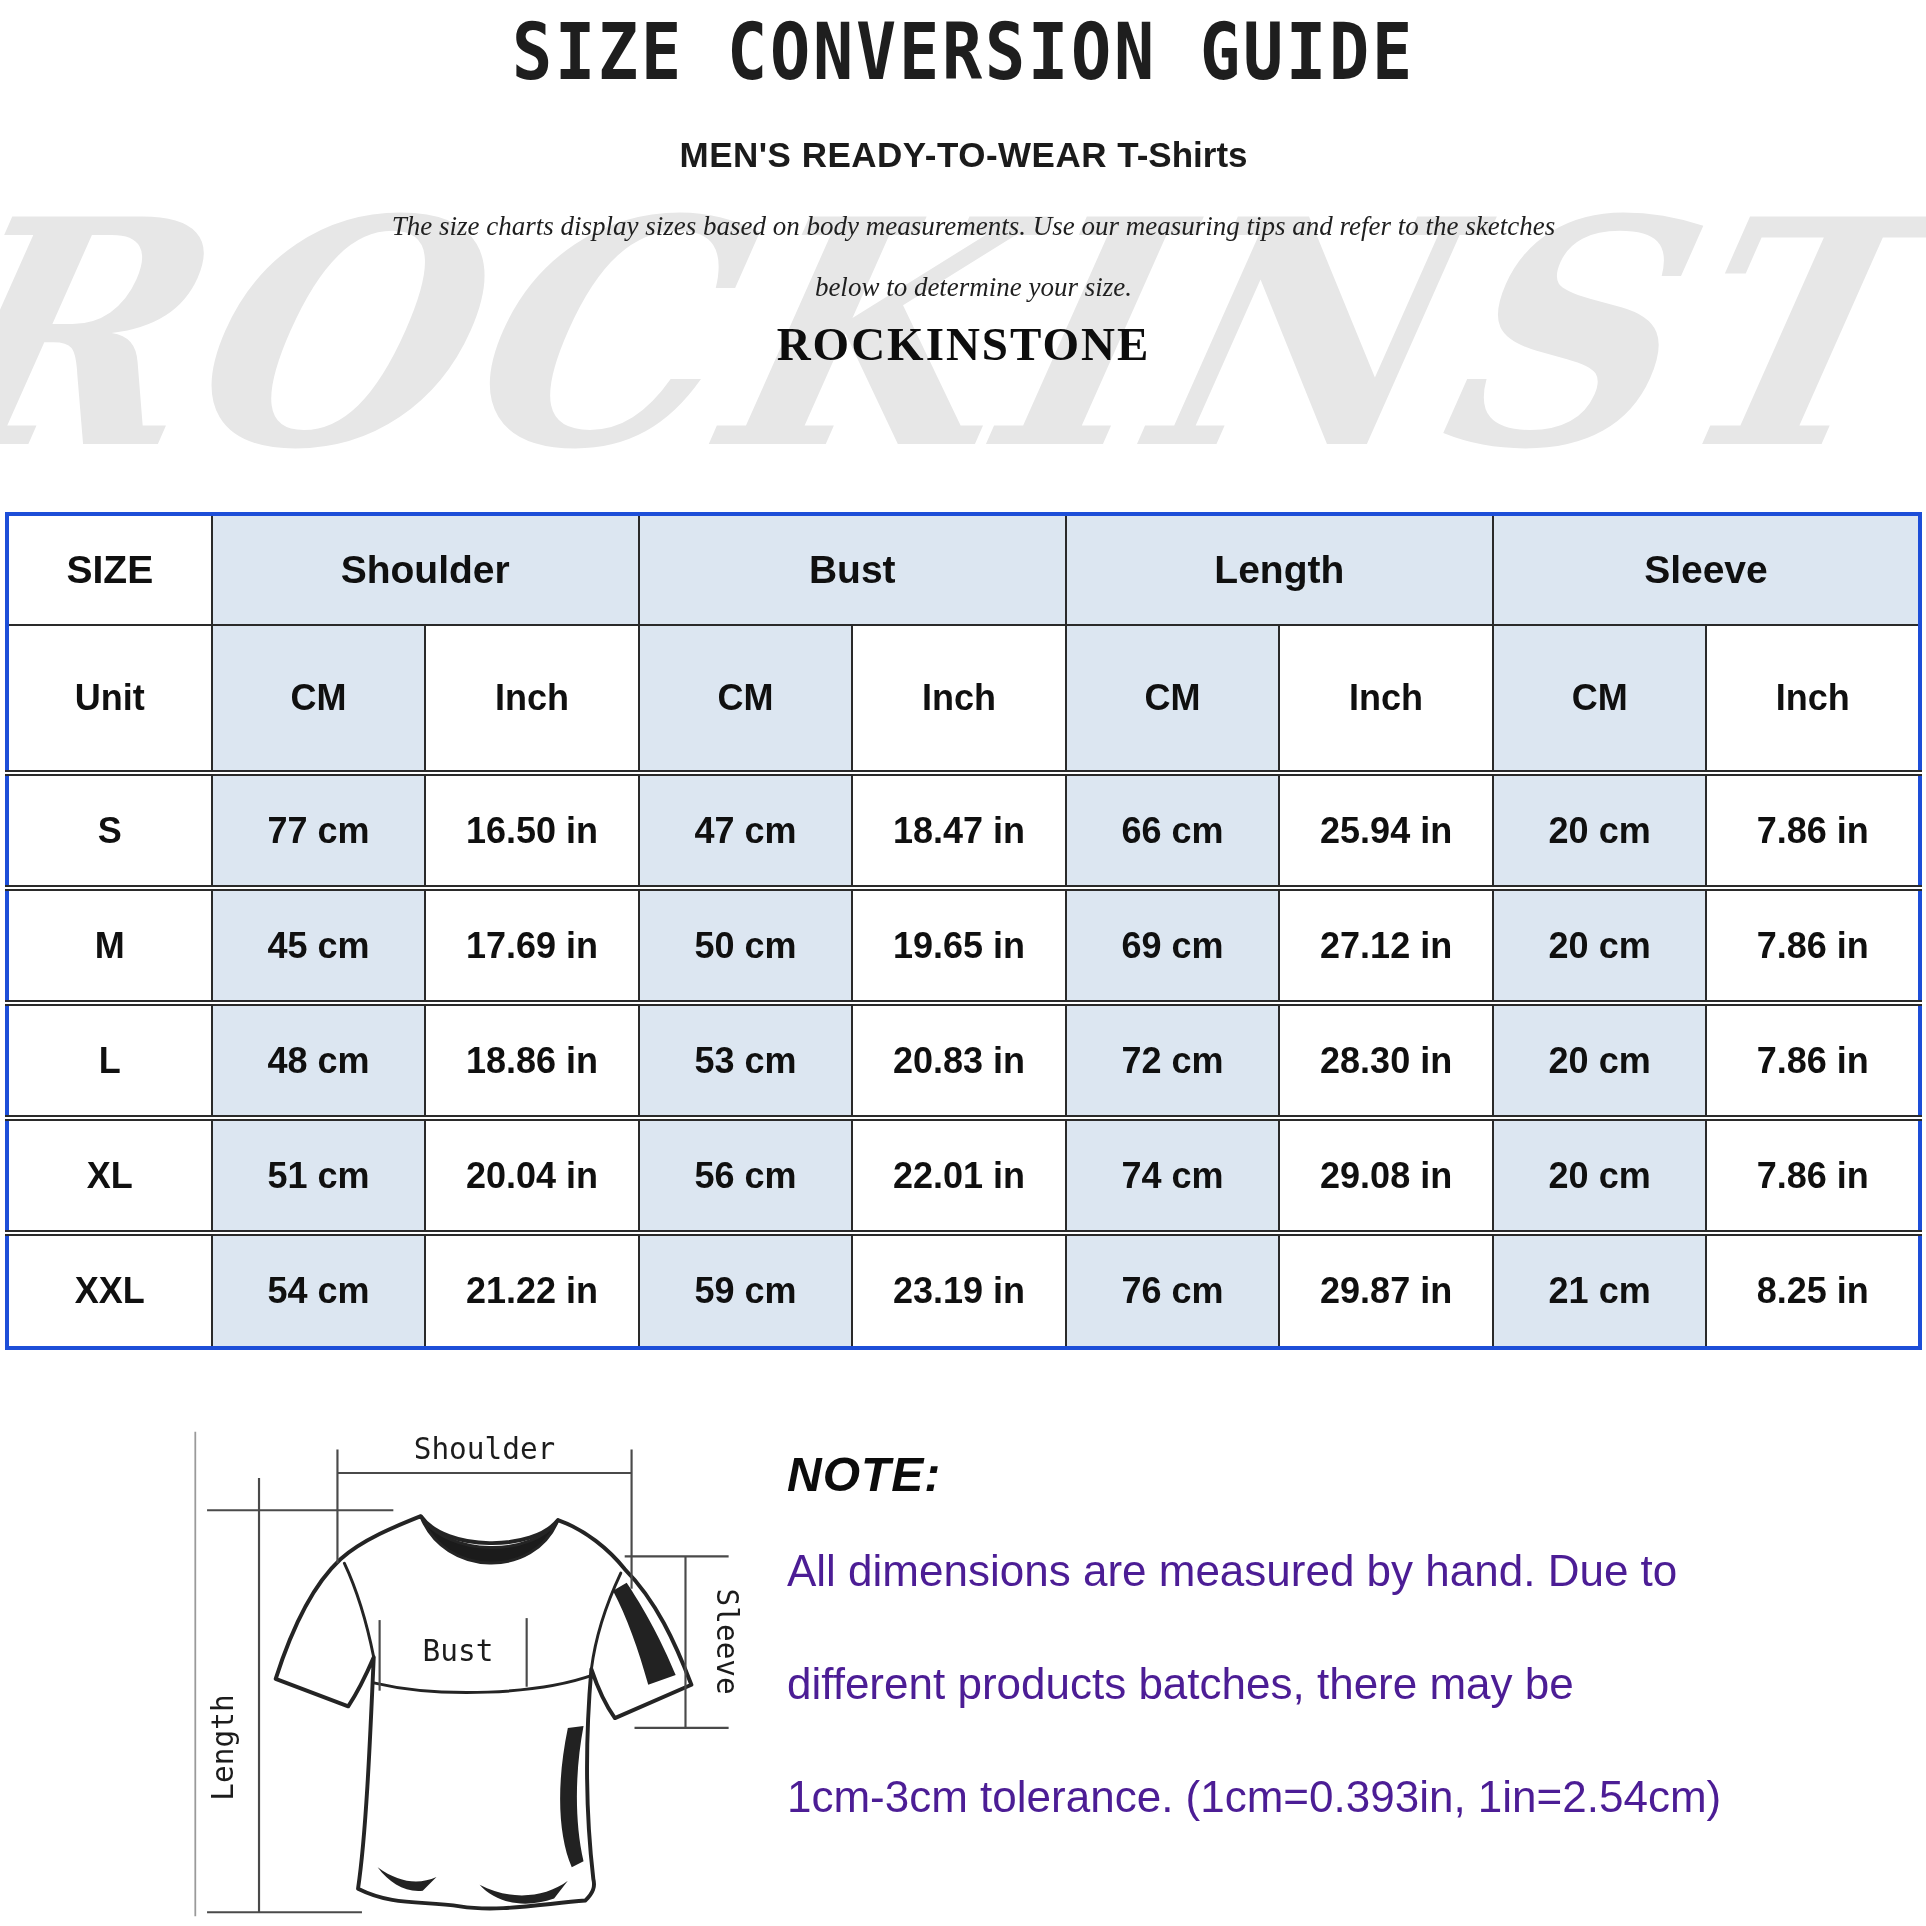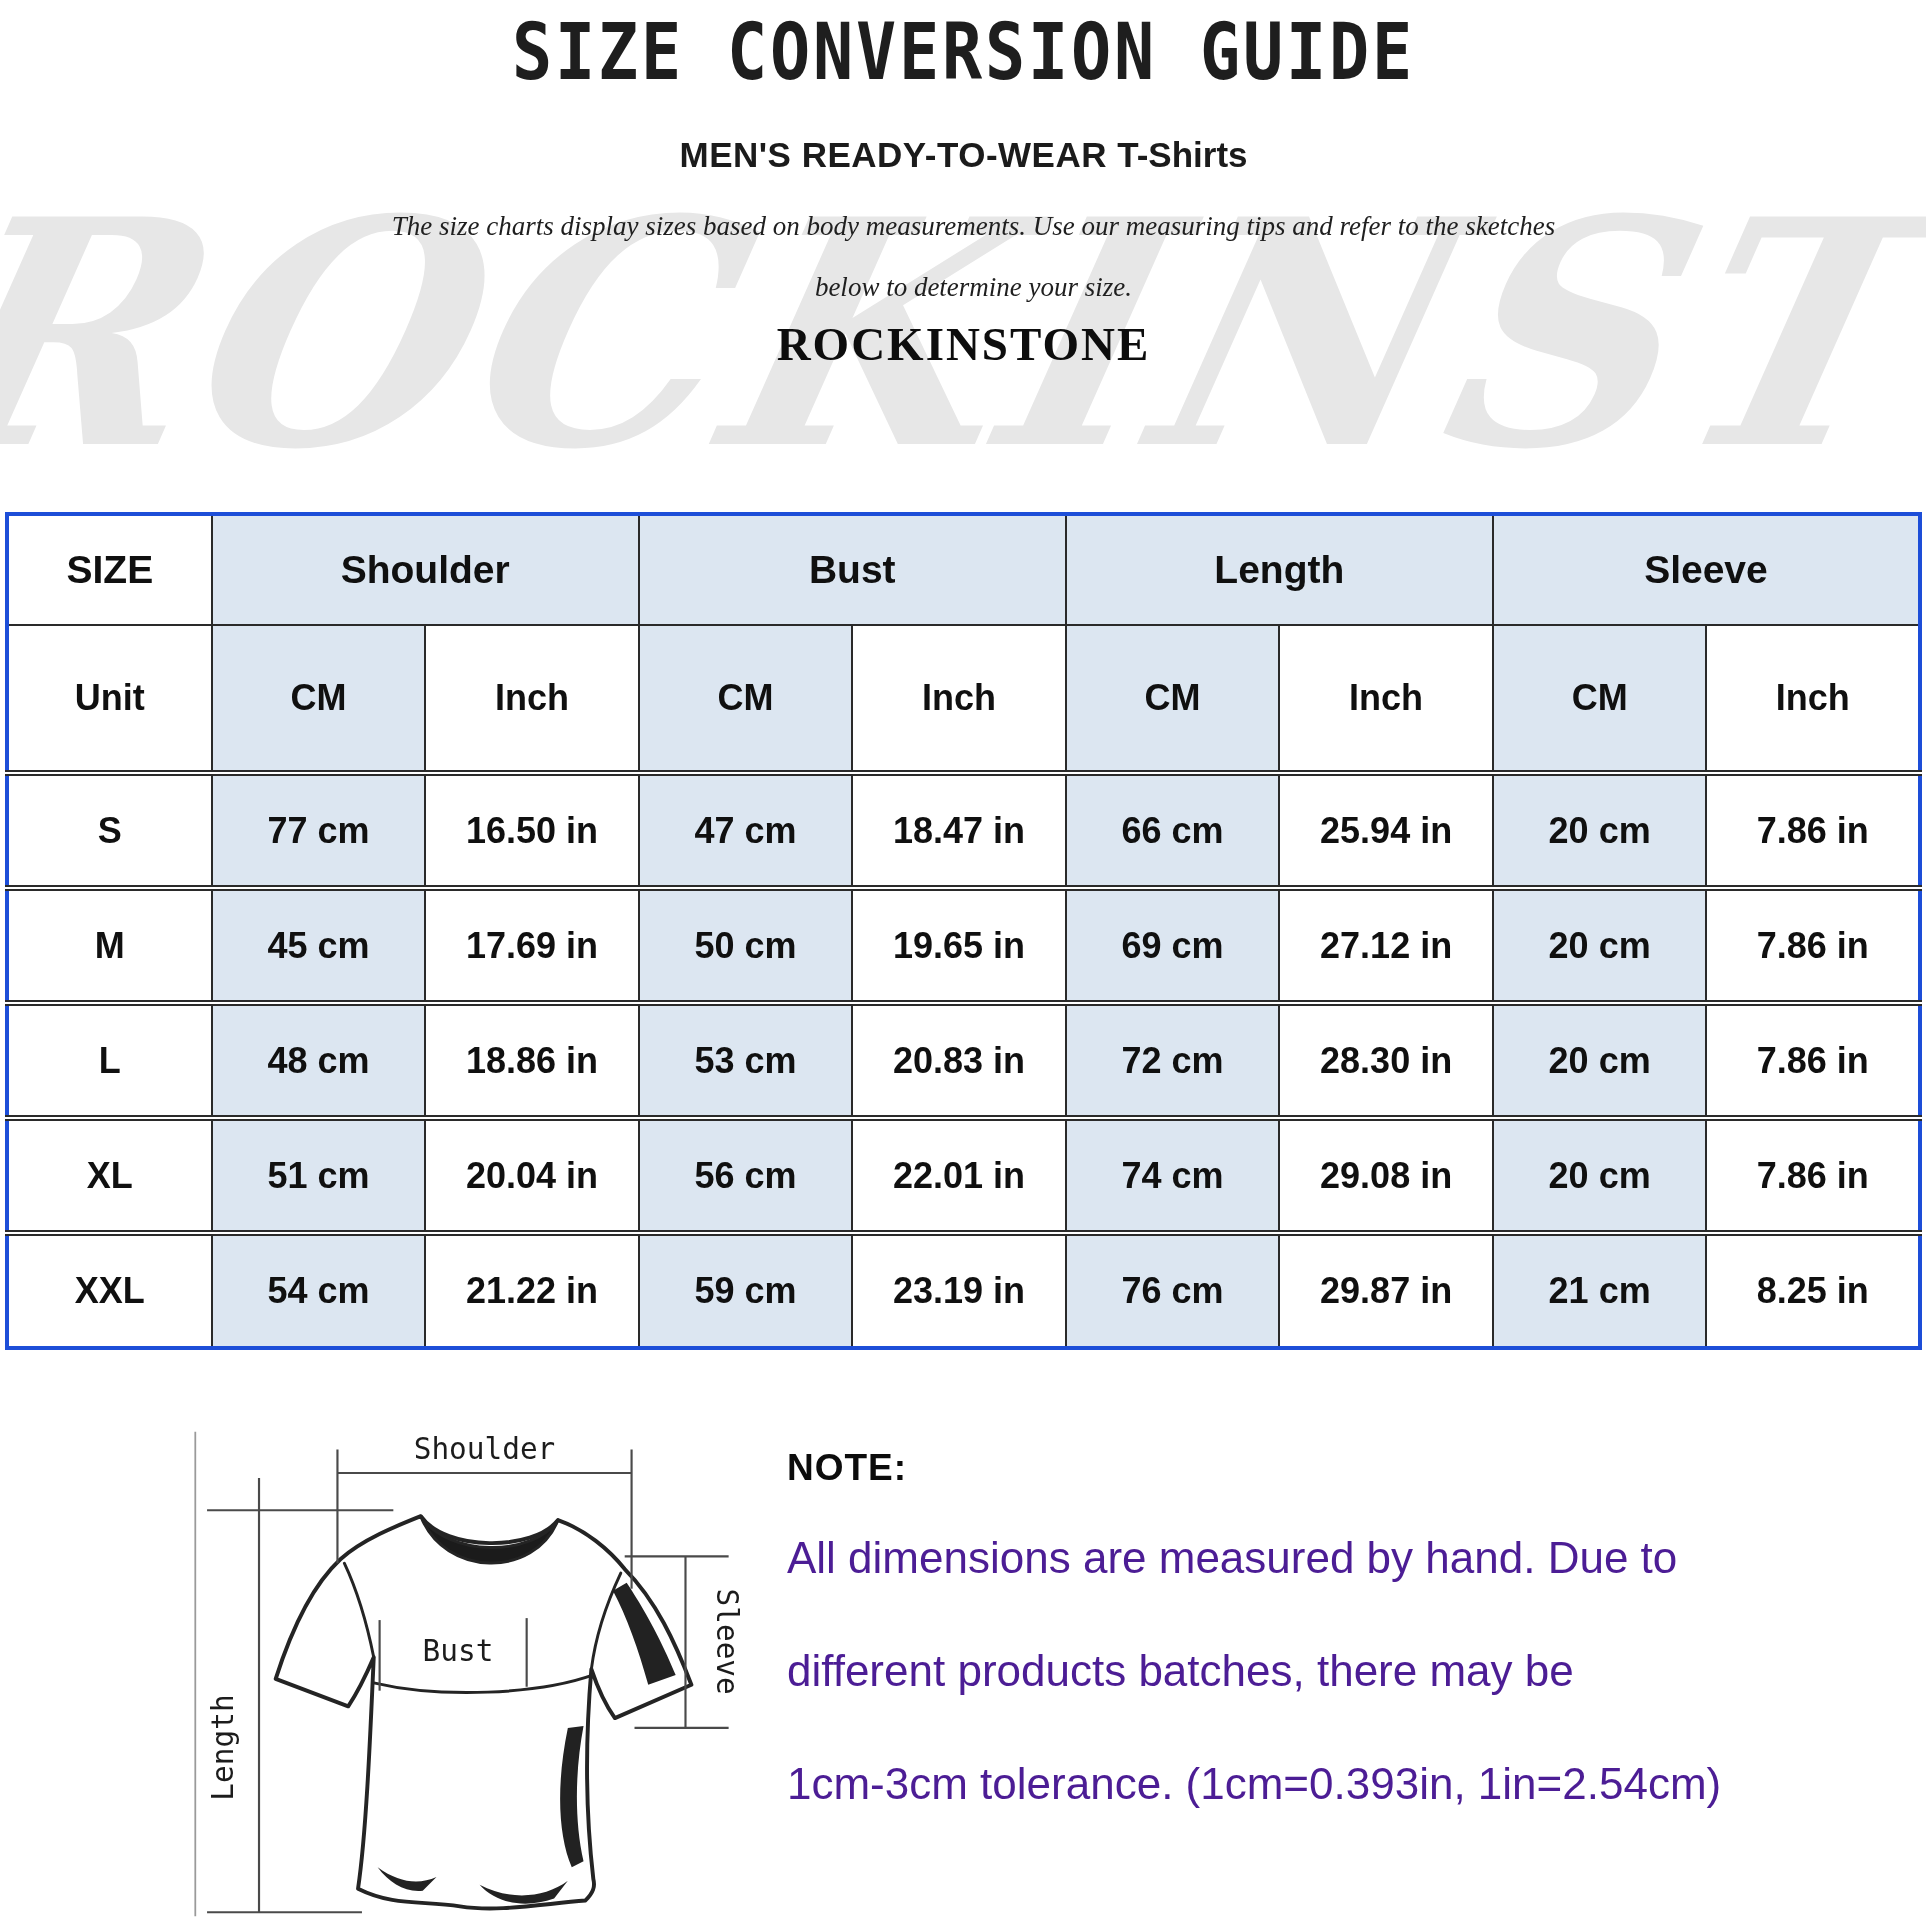--- a/index.html
+++ b/index.html
@@ -113,25 +113,26 @@
     font-size: 30px;
     fill: #1c1c1c;
   }
 
   
   .note {
     top: 1447px; left: 787px;
     width: 1079px;
   }
   .note-heading {
-    font-size: 37px;
+    font-size: 48px;
     font-weight: bold;
     letter-spacing: 1px;
     margin: 0 0 44px 0;
     color: #0c0c0c;
+    font-style: italic;
   }
   .note-line {
     font-size: 44px;
     font-weight: normal;
     margin: 17px 0 63px 0;
     color: #4c1d95;
     white-space: nowrap;
   }
 </style>
 </head>

